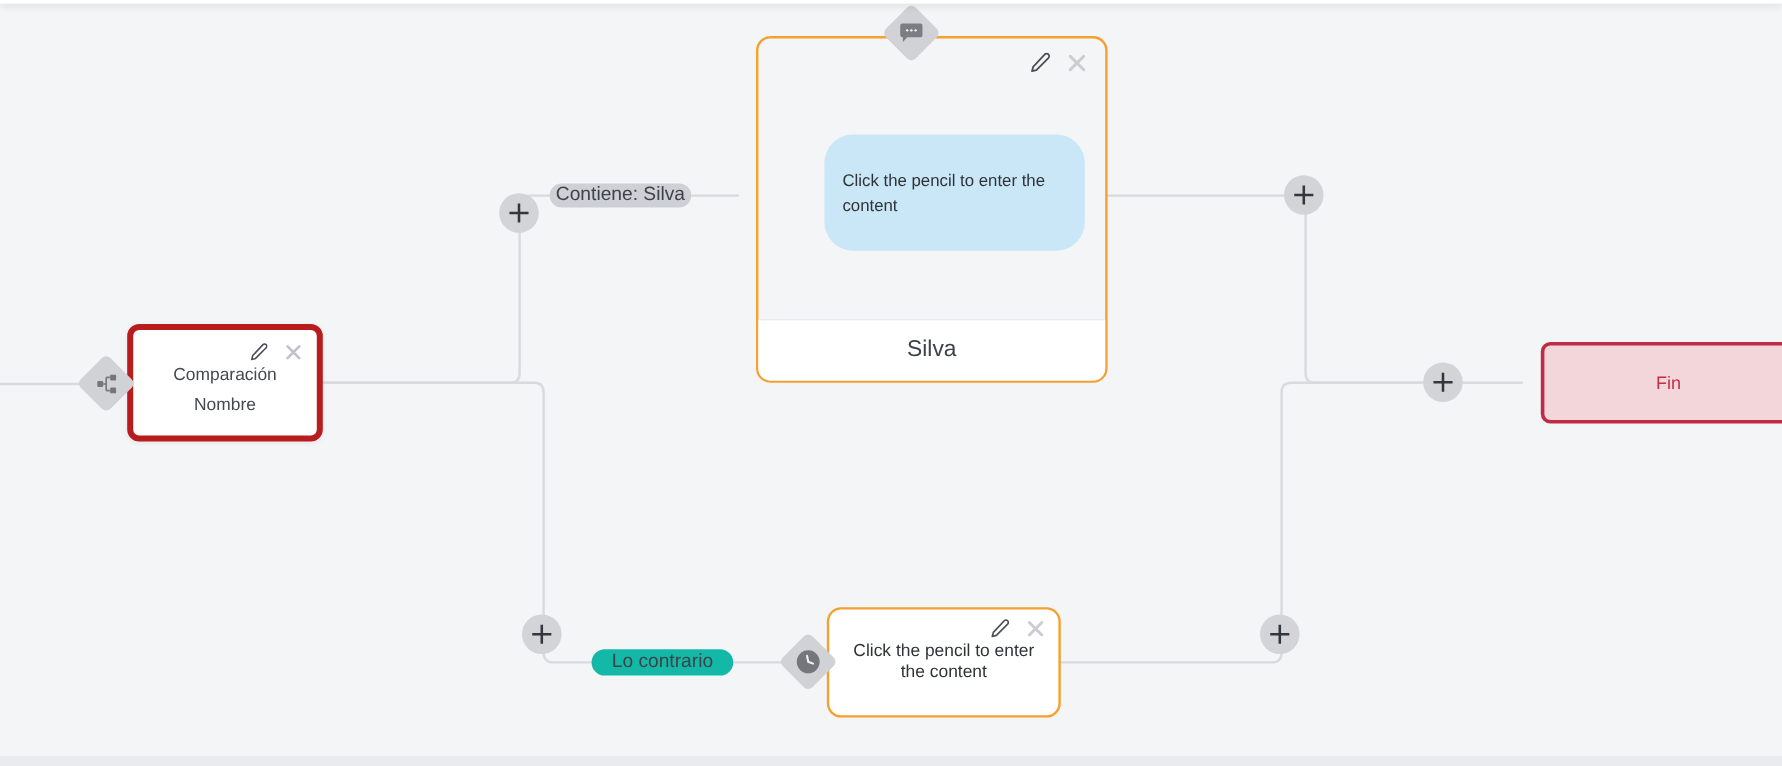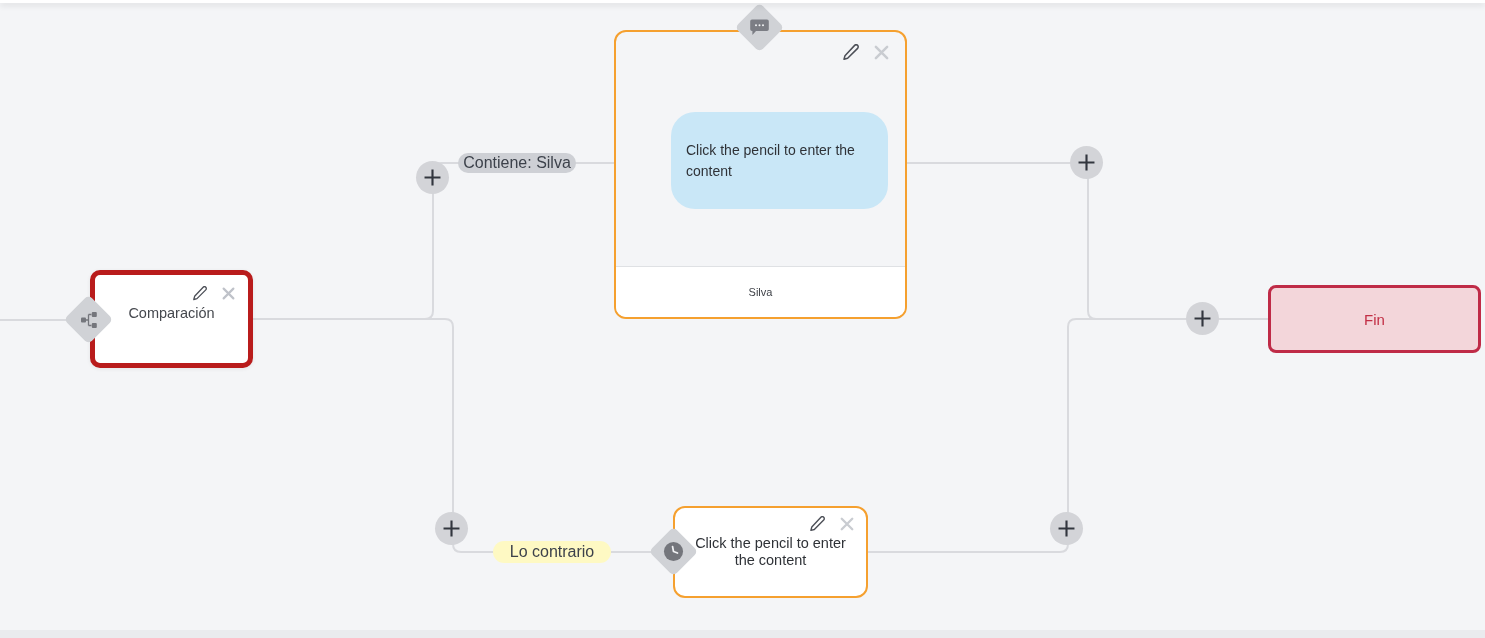--- a/index.html
+++ b/index.html
@@ -12,21 +12,21 @@
     position:absolute; top:0; left:0; right:0; height:3px;
     background:#ffffff; box-shadow:0 2px 6px rgba(0,0,0,.14); z-index:10;
   }
   .bottom-edge{
     position:absolute; bottom:0; left:0; right:0; height:8px;
     background:#eaebee; z-index:10;
   }
   svg.wires{position:absolute; left:0; top:0; z-index:1;}
 
   
-  .node{position:absolute; box-sizing:border-box; z-index:2;}
+  .node{position:absolute; box-sizing:border-box; z-index:2;margin-left:16px;}
 
   .node-condition{
     left:90px; top:270px; width:163px; height:98px;
     background:#ffffff; border:5px solid #b91c1c; border-radius:10px;
     box-shadow:0 1px 4px rgba(27,31,35,.07);
   }
   .cond-title{margin-top:26px; text-align:center; font-size:14.5px; color:#45484e; line-height:25px;}
   .cond-title div{white-space:nowrap;}
 
   .node-message{
@@ -36,21 +36,21 @@
   .bubble{
     position:absolute; left:55px; top:80px; width:217px; height:97px;
     background:#c9e7f7; border-radius:24px;
     display:flex; align-items:center; box-sizing:border-box;
     padding:0 20px 0 15px; font-size:14px; line-height:21px; color:#2f3237;
   }
   .msg-footer{
     position:absolute; left:0; right:0; bottom:0; height:50px;
     background:#ffffff; border-top:1px solid #dfe1e4; border-radius:0 0 10px 10px;
     display:flex; align-items:center; justify-content:center;
-    font-size:11px; color:#3f4248;
+    font-size:19px; color:#3f4248;
   }
 
   .node-delay{
     left:673px; top:506px; width:195px; height:92px;
     background:#ffffff; border:2px solid #f5a02f; border-radius:12px;
   }
   .delay-text{
     position:absolute; top:27px; left:10px; right:10px;
     text-align:center; font-size:14.5px; line-height:17px; color:#2f3237;
   }
@@ -94,21 +94,21 @@
   .plus-d{left:1050px; top:512px;}
   .plus-e{left:1186px; top:302px;}
 
   
   .edge-label{
     position:absolute; z-index:3; height:20px; border-radius:10px;
     display:flex; align-items:center; justify-content:center;
     font-size:16px; color:#3d424b; padding:0 14px; white-space:nowrap;
   }
   .label-contains{left:458px; top:153px; width:90px; background:#ced0d5;}
-  .label-otherwise{left:493px; top:541px; width:90px; height:22px; border-radius:11px; background:#fef9c3;}
+  .label-otherwise{left:493px; top:541px; width:90px; height:22px; border-radius:11px; background:#14b8a6;}
 </style>
 </head>
 <body>
 
 <div id="canvas">
 
   <div class="top-edge"></div>
 
   <svg class="wires" width="1485" height="638">
     <g fill="none" stroke="#d9dade" stroke-width="2" stroke-linecap="round">
@@ -131,20 +131,21 @@
           </svg>
       </span>
       <span class="icon-btn">
         <svg width="13" height="13" viewBox="0 0 12 12">
             <path d="M1.5 1.5 L10.5 10.5 M10.5 1.5 L1.5 10.5" stroke="#bfc2c9" stroke-width="2" stroke-linecap="round"></path>
           </svg>
       </span>
     </div>
     <div class="cond-title">
       <div>Comparación</div>
+      <div>Nombre</div>
     </div>
   </div>
   <div class="diamond diamond-cond">
     <div class="diamond-inner">
       <svg width="16" height="16" viewBox="0 0 16 16">
         <path d="M5 8 H7.5 M7.5 2.5 V13.5 M7.5 2.5 H10.5 M7.5 13.5 H10.5" stroke="#74767c" stroke-width="1.3" fill="none"></path>
         <rect x="0" y="5.5" width="5" height="5" rx="1" fill="#74767c"></rect>
         <rect x="10.8" y="0" width="5" height="5" rx="1" fill="#74767c"></rect>
         <rect x="10.8" y="11" width="5" height="5" rx="1" fill="#74767c"></rect>
       </svg>

